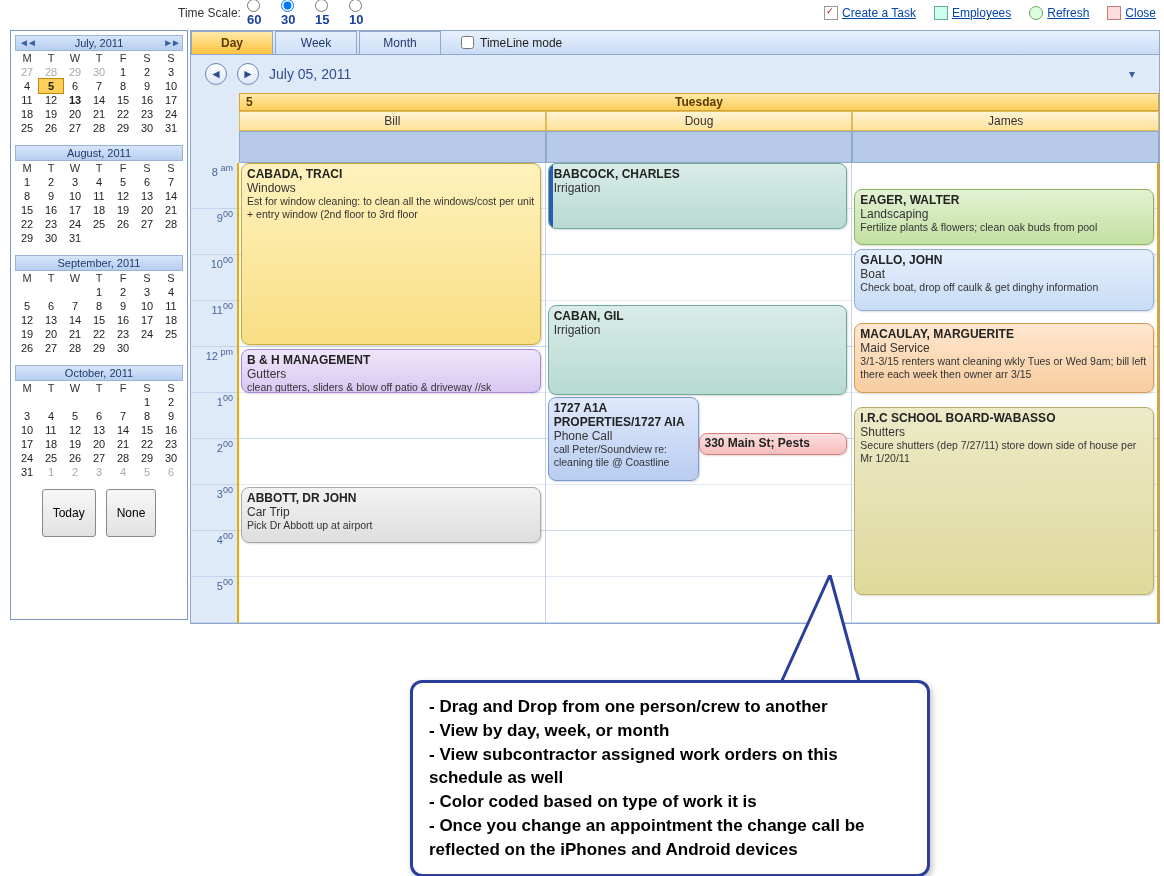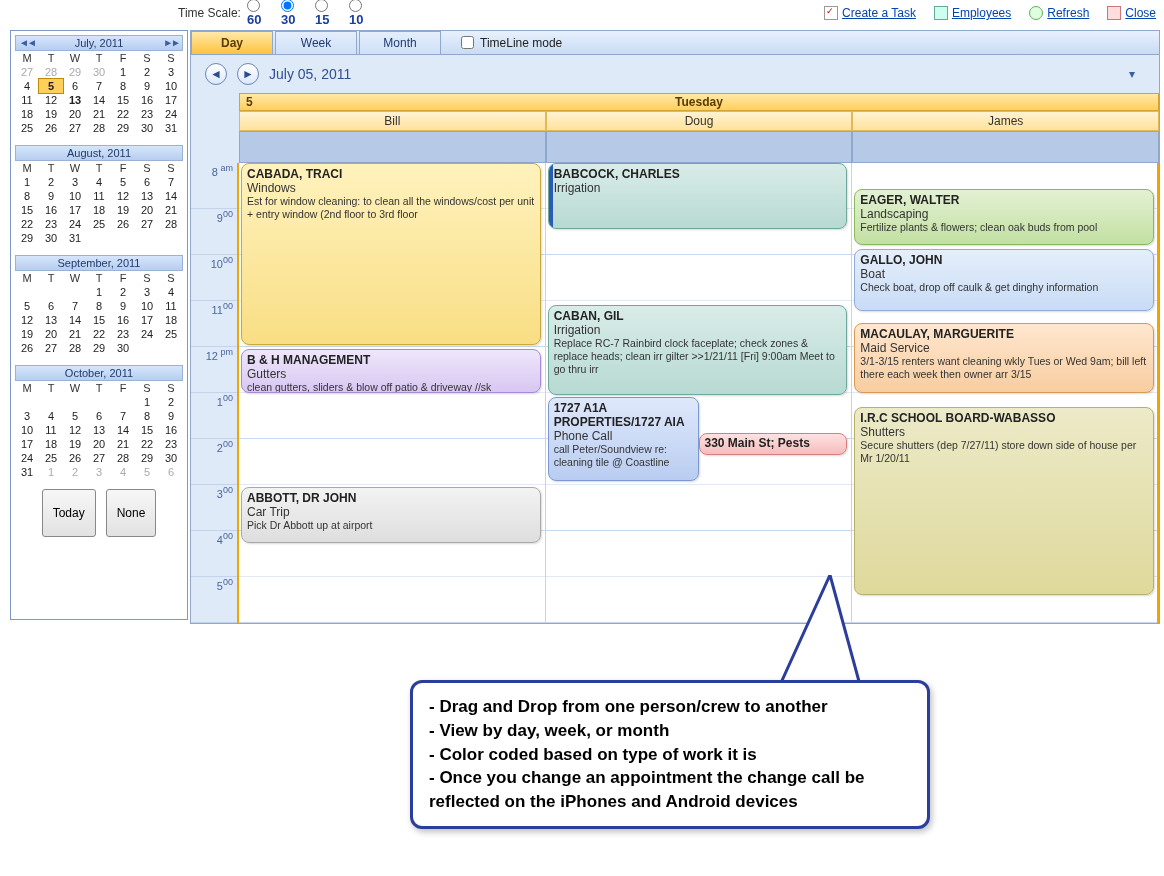--- a/index.html
+++ b/index.html
@@ -494,21 +494,20 @@
             <div class="hline"></div>
             <div class="hline"></div>
             <div class="appt c-teal" style="top: 0px; height: 66px;">
               <div class="bar-left"></div>
               <div class="t">BABCOCK, CHARLES</div>
               <div class="s">Irrigation</div>
             </div>
             <div class="appt c-teal" style="top: 142px; height: 90px;">
               <div class="t">CABAN, GIL</div>
               <div class="s">Irrigation</div>
-              <div class="d">Replace RC-7 Rainbird clock faceplate; check zones &amp; replace heads; clean irr gilter &gt;&gt;1/21/11 [Fri] 9:00am Meet to go thru irr</div>
             </div>
             <div class="appt c-blue2" style="top: 234px; height: 84px; right: 50%;">
               <div class="t">1727 A1A PROPERTIES/1727 AIA</div>
               <div class="s">Phone Call</div>
               <div class="d">call Peter/Soundview re: cleaning tile @ Coastline</div>
             </div>
             <div class="appt c-red smallappt" style="top: 270px; height: 22px; left: 50%; right: 4px;">
               <div class="t">330 Main St; Pests</div>
             </div>
           </div>
@@ -549,15 +548,16 @@
     </div>
   </div>
 </div>
 
 <svg class="tail-svg" width="160" height="120">
   <path d="M60,0 L10,110 L90,110 Z" fill="#fff" stroke="#2b3e9b" stroke-width="3"></path>
 </svg>
 <div class="callout">
   <p>- Drag and Drop from one person/crew to another</p>
   <p>- View by day, week, or month</p>
+  <p>- View subcontractor assigned work orders on this schedule as well</p>
   <p>- Color coded based on type of work it is</p>
   <p>- Once you change an appointment the change call be reflected on the iPhones and Android devices</p>
 </div>
 
 </body></html>

